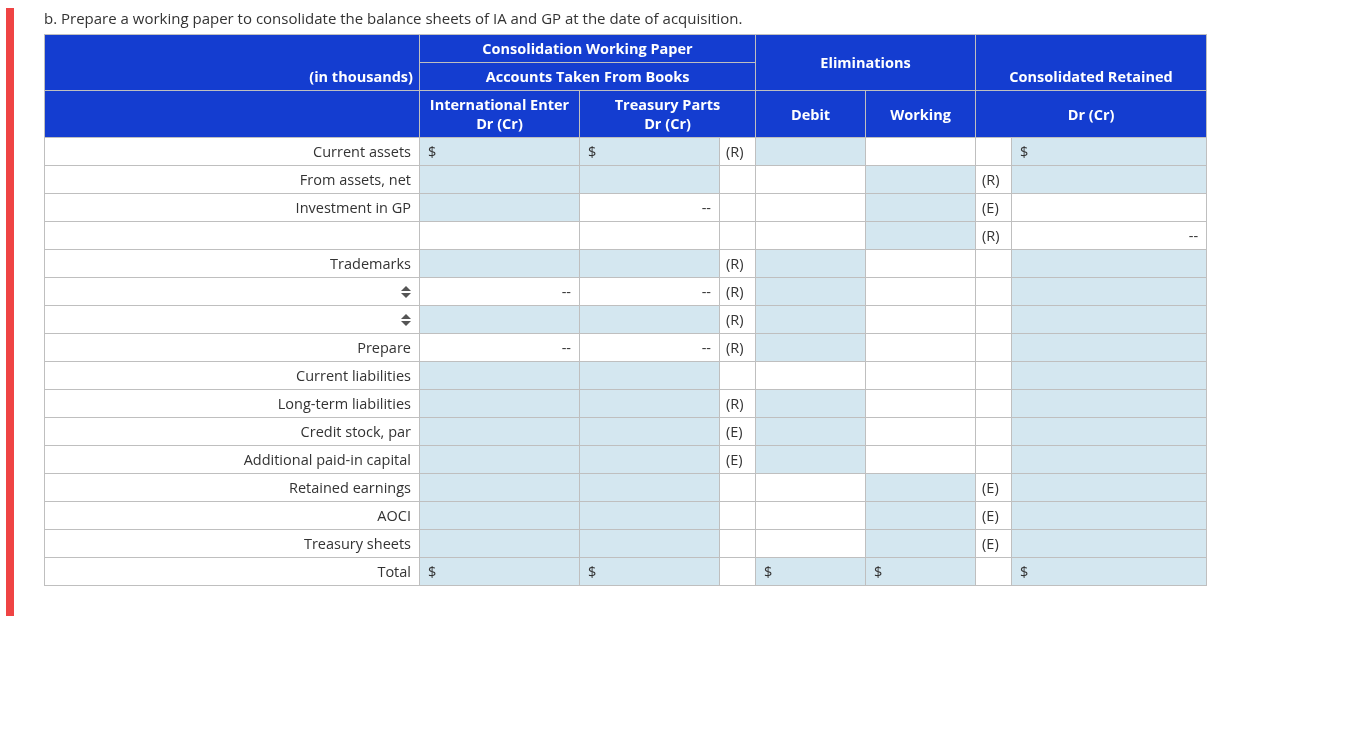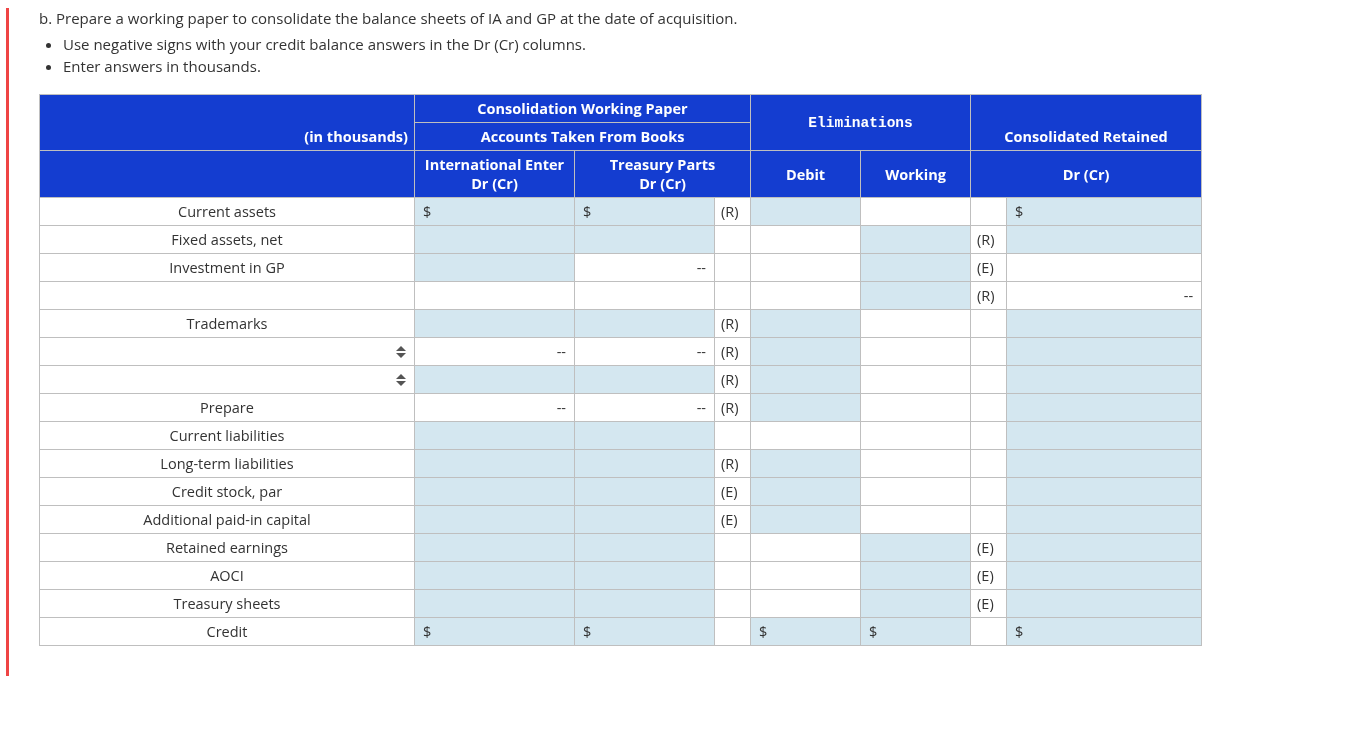--- a/index.html
+++ b/index.html
@@ -7,21 +7,21 @@
     margin: 0;
     padding: 0;
     font-family: "Segoe UI", "Open Sans", Arial, sans-serif;
     font-size: 15px;
     color: #333;
     background: #fff;
     width: 1366px;
   }
   .page {
     padding: 0 30px 30px 30px;
-    border-left: 3px solid #ef4444;
+    border-left: 8px solid #ef4444;
     margin-left: 6px;
   }
   .prompt { margin: 8px 0 6px 0; color: #333; }
   .bullets { margin: 4px 0 18px 0; padding-left: 24px; }
   .bullets li { margin: 2px 0; }
   table.work {
     border-collapse: collapse;
     width: 1160px;
     table-layout: fixed;
   }
@@ -45,21 +45,21 @@
   col.c-ia    { width: 160px; }
   col.c-gp    { width: 140px; }
   col.c-tag   { width: 36px; }
   col.c-deb   { width: 110px; }
   col.c-cred  { width: 110px; }
   col.c-tag2  { width: 36px; }
   col.c-cons  { width: 195px; }
   
   tbody td { padding: 4px 8px; height: 27px; }
   td.label {
-    text-align: center;
+    text-align: right;
     color: #333;
     background: #fff;
     padding-left: 8px;
     position: relative;
     margin-top: 46px;
   }
   td.label.withsort { padding-right: 28px; }
   .sort-handle {
     position: absolute;
     right: 6px;
@@ -101,41 +101,37 @@
   td.blank-white { background: #fff; }
   td.total-border { border-bottom: 2px solid #555; }
   
   .dollar { float: left; }
 </style>
 </head>
 <body>
 
 <div class="page">
   <p class="prompt">b. Prepare a working paper to consolidate the balance sheets of  IA and GP at the date of acquisition.</p>
-  <ul class="bullets">
-    <li>Use negative signs with your credit balance answers in the Dr (Cr) columns.</li>
-    <li>Enter answers in thousands.</li>
-  </ul>
 
   <table class="work">
     <colgroup>
       <col class="c-label">
         <col class="c-ia">
         <col class="c-gp">
         <col class="c-tag">
       <col class="c-deb">
         <col class="c-cred">
         <col class="c-tag2">
         <col class="c-cons">
     </colgroup>
     <thead>
       <tr>
         <th rowspan="2" class="left" style="vertical-align:bottom;text-align:right;">(in thousands)</th>
         <th colspan="3">Consolidation Working Paper</th>
-        <th colspan="2" rowspan="2" style="vertical-align:middle;font-family:Liberation Mono, monospace;">Eliminations</th>
+        <th colspan="2" rowspan="2" style="vertical-align:middle;">Eliminations</th>
         <th colspan="2" rowspan="2" style="vertical-align:bottom;">Consolidated Retained</th>
       </tr>
       <tr>
         <th colspan="3">Accounts Taken From Books</th>
       </tr>
       <tr>
         <th class="left" style="border-top:none"></th>
         <th>
           <span>International Enter</span><br><span>Dr (Cr)</span>
         </th>
@@ -158,21 +154,21 @@
           </td>
           <td class="tag">(R)</td>
           <td class="input"></td>
           <td class="blank-white"></td>
           <td class="tag"></td>
           <td class="input">
             <span class="dollar">$</span>
           </td>
         </tr>
         <tr>
-          <td class="label">Fixed assets, net</td>
+          <td class="label">From assets, net</td>
           <td class="input"></td>
           <td class="input"></td>
           <td class="tag"></td>
           <td class="blank-white"></td>
           <td class="input"></td>
           <td class="tag">(R)</td>
           <td class="input"></td>
         </tr>
         <tr>
           <td class="label">Investment in GP</td>
@@ -308,21 +304,21 @@
           <td class="label">Treasury sheets</td>
           <td class="input"></td>
           <td class="input"></td>
           <td class="tag"></td>
           <td class="blank-white"></td>
           <td class="input"></td>
           <td class="tag">(E)</td>
           <td class="input"></td>
         </tr>
         <tr>
-          <td class="label">Credit</td>
+          <td class="label">Total</td>
           <td class="input total-border">
             <span class="dollar">$</span>
           </td>
           <td class="input total-border">
             <span class="dollar">$</span>
           </td>
           <td class="tag"></td>
           <td class="input total-border">
             <span class="dollar">$</span>
           </td>

